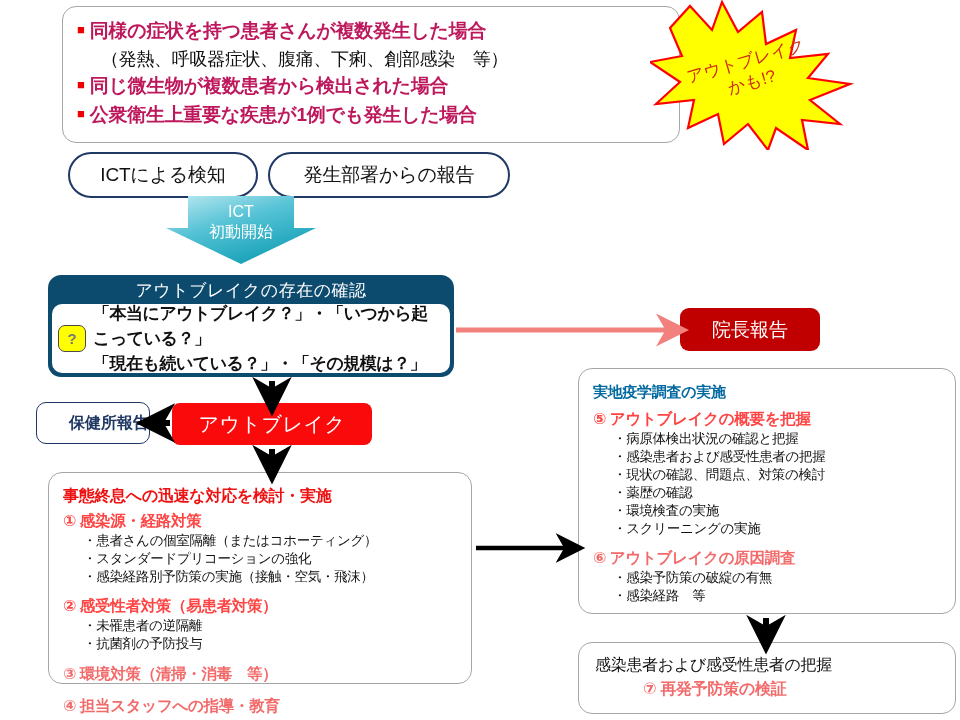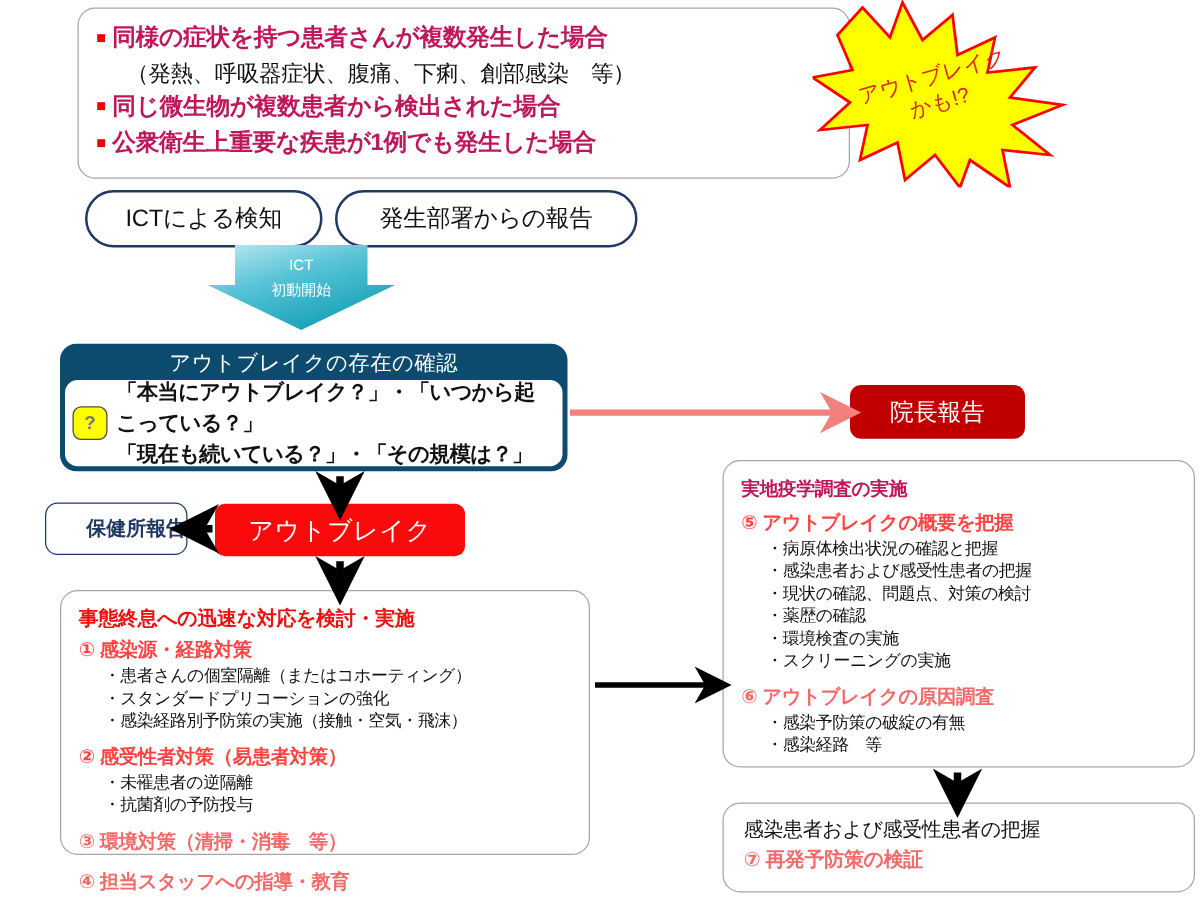--- a/index.html
+++ b/index.html
@@ -88,21 +88,21 @@
   #pill-dept { left: 268px; top: 152px; width: 242px; height: 46px; }
 
   
   #ict-arrow { left: 166px; top: 196px; width: 150px; height: 68px; }
   #ict-arrow svg { display:block; width:100%; height:100%; }
   .ict-arrow-label {
     position: absolute;
     left: 0; top: 6px; width: 150px;
     text-align: center;
     color: #ffffff;
-    font-size: 12px;
+    font-size: 16px;
     line-height: 20px;
     pointer-events: none;
   }
 
   
   #confirm-card {
     left: 48px; top: 275px; width: 406px; height: 102px;
     background: #0c4a6e;
     border-radius: 13px;
     padding: 3px;
@@ -176,37 +176,37 @@
   }
   #response-card { left: 48px;  top: 472px; width: 424px; height: 212px; }
   #field-card    { left: 578px; top: 368px; width: 378px; height: 246px; }
   #followup-card { left: 578px; top: 642px; width: 378px; height: 72px;  padding: 10px 16px; }
 
   .card-title-red {
     color: #ee1111; font-weight: bold; font-size: 16px;
     line-height: 22px; margin-bottom: 3px; letter-spacing: -0.3px;
   }
   .card-title-dark {
-    color: #be185d; font-weight: bold; font-size: 15px;
+    color: #0369a1; font-weight: bold; font-size: 15px;
     line-height: 21px; margin-bottom: 3px; letter-spacing: -0.3px;
   }
   .card-title-black {
     color: #111111; font-size: 16px;
     line-height: 24px; letter-spacing: -0.3px;
   }
   .num-head {
     color: #ff4444; font-weight: bold; font-size: 15.5px;
     line-height: 22px; margin-top: 3px; letter-spacing: -0.3px;
   }
   .num-head.dim { color: #f36a6a; }
   .bullet-line {
     color: #111111; font-size: 13.5px; line-height: 18px;
     margin-left: 20px; letter-spacing: -0.3px;
   }
-  #followup-card .num-head { margin-top: 1px; font-size: 16px; }
+  #followup-card .num-head { margin-top: 1px; font-size: 16px; margin-left: 48px; }
 
   
   #connectors { left:0; top:0; width:960px; height:720px; pointer-events:none; }
 </style>
 </head>
 <body>
 
 <div id="canvas">
 
   <div class="abs" id="criteria-panel">

